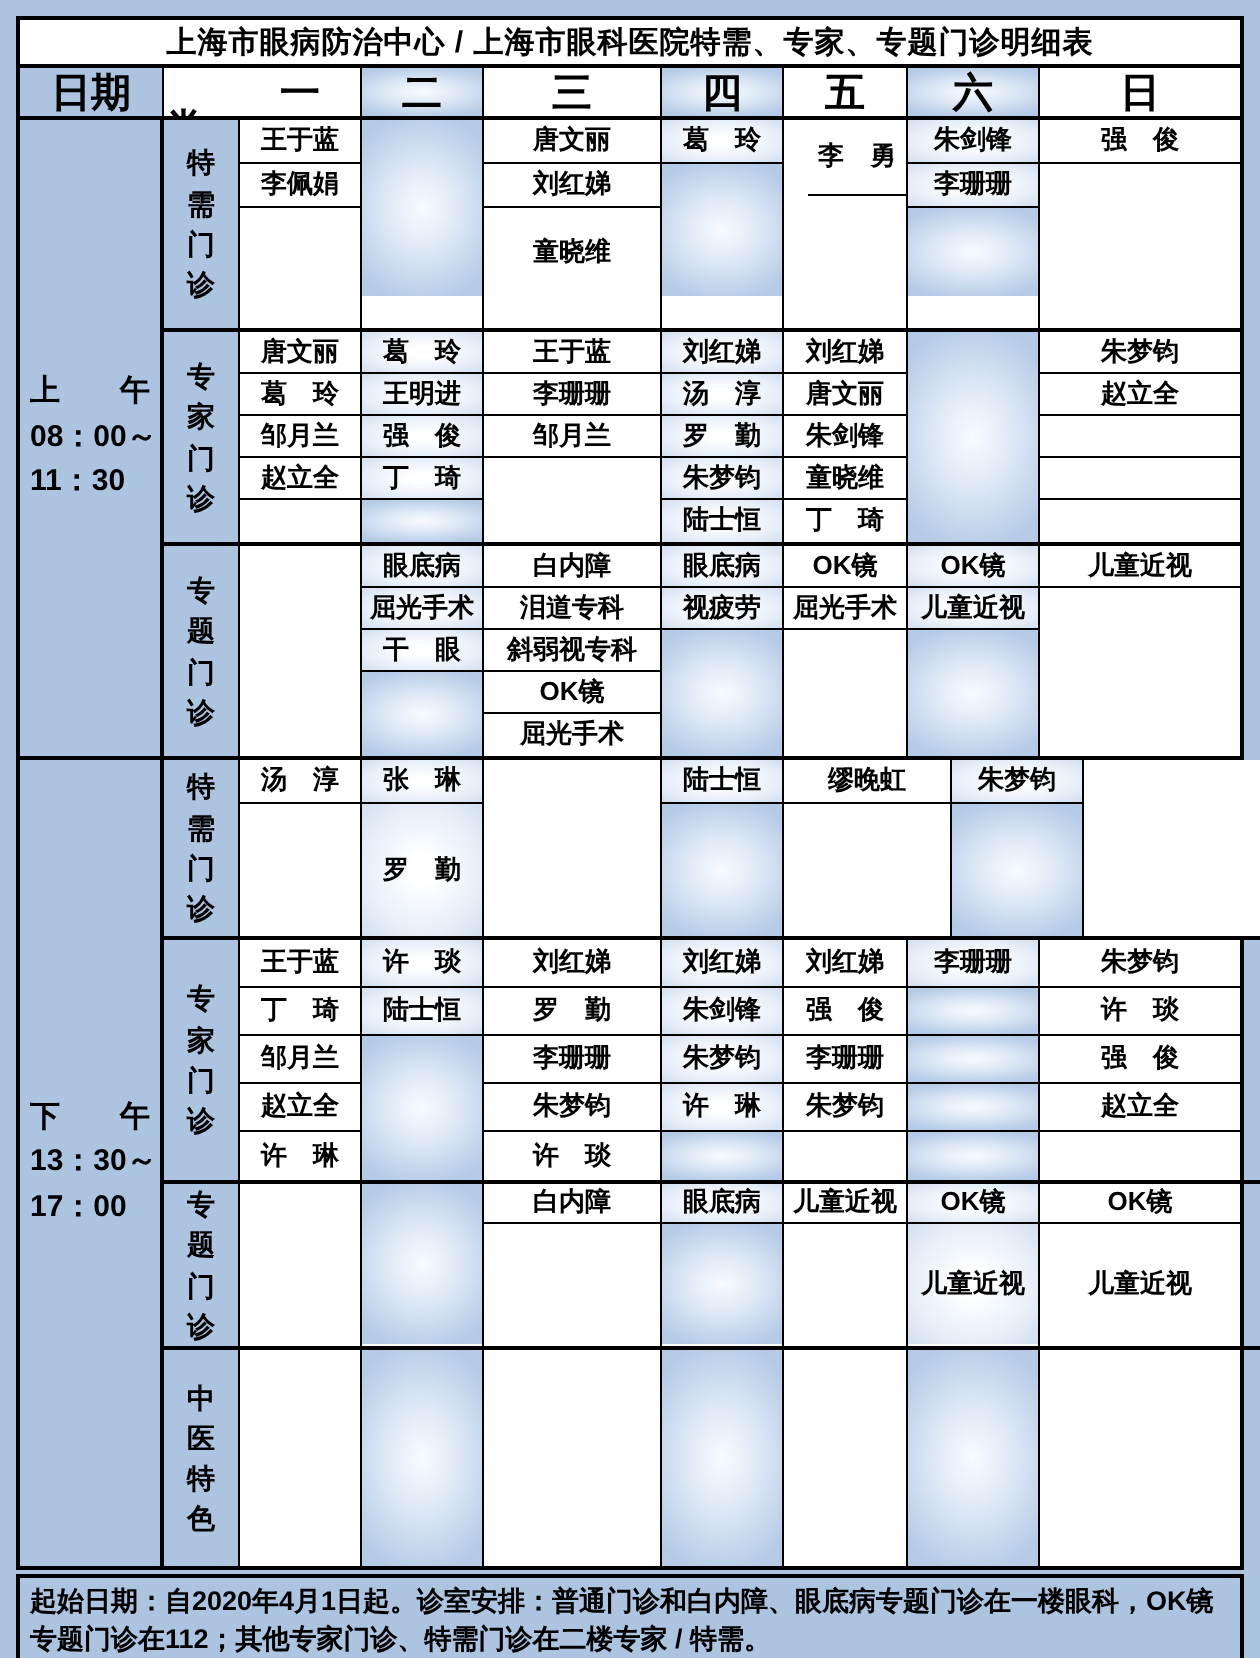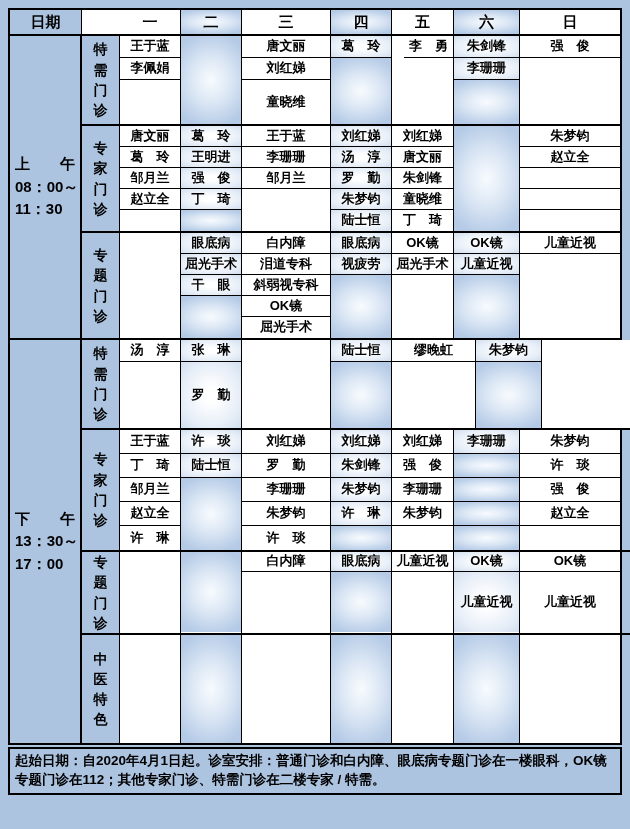--- a/index.html
+++ b/index.html
@@ -20,21 +20,21 @@
   .title-row{
     height:24px;border-bottom:2px solid #000;background:#fff;
     display:flex;align-items:center;justify-content:center;
     font-size:15px;letter-spacing:0.5px;
   }
   .header-row{
     display:flex;height:26px;border-bottom:2px solid #000;
   }
   .hcell{
     display:flex;align-items:center;justify-content:center;
-    font-size:15px;border-right:1px solid #000;
+    font-size:20px;border-right:1px solid #000;
   }
   .hcell:last-child{border-right:none;}
   .solidblue{background:#adc4e1;}
   .fblue{background:radial-gradient(ellipse 70% 55% at center,#f8fbfe 0%,#dde8f5 45%,#b4cae6 100%);}
   .tblue{background:radial-gradient(ellipse at center,#ffffff 15%,#e8eff8 65%,#d2dfef 100%);}
   .fwhite{background:#fff;}
   .period{display:flex;border-bottom:2px solid #000;}
   .period:last-child{border-bottom:none;}
   .date-cell{
     width:72px;flex:none;background:#adc4e1;border-right:2px solid #000;
@@ -58,20 +58,21 @@
   .bb{border-bottom:1.5px solid #000;}
   .footer{
     width:614px;margin-top:2px;border:2px solid #000;background:#adc4e1;
     font-size:13.5px;line-height:1.4;padding:3px 5px;
   }
 </style>
 </head>
 <body>
 
 <div class="table">
+  <div class="title-row">上海市眼病防治中心 / 上海市眼科医院特需、专家、专题门诊明细表</div>
   <div class="header-row" id="header-row">
       <div class="hcell solidblue" style="width: 72px;">日期</div>
       <div class="hcell solidblue" style="width: 38px; margin-top: 44px;">类别</div>
       <div class="hcell fwhite" style="width: 61px;">一</div>
       <div class="hcell fblue" style="width: 61px;">二</div>
       <div class="hcell fwhite" style="width: 89px;">三</div>
       <div class="hcell fblue" style="width: 61px;">四</div>
       <div class="hcell fwhite" style="width: 62px;">五</div>
       <div class="hcell fblue" style="width: 66px;">六</div>
       <div class="hcell fwhite" style="width: 100px;">日</div>
@@ -98,21 +99,21 @@
             <div class="day-cell" style="width: 89px;">
               <div class="entry bb fwhite" style="height: 22px;">唐文丽</div>
               <div class="entry bb fwhite" style="height: 22px;">刘红娣</div>
               <div class="entry fwhite" style="height: 44px;">童晓维</div>
             </div>
             <div class="day-cell" style="width: 61px;">
               <div class="entry bb tblue" style="height: 22px;">葛　玲</div>
               <div class="entry fblue" style="height: 66px;"></div>
             </div>
             <div class="day-cell" style="width: 62px;">
-              <div class="entry bb fwhite" style="height: 22px; margin-left: 12px;">李　勇</div>
+              <div class="entry bb fwhite" style="height: 38px; margin-left: 12px;">李　勇</div>
               <div class="entry fwhite" style="height: 66px;"></div>
             </div>
             <div class="day-cell" style="width: 66px;">
               <div class="entry bb tblue" style="height: 22px;">朱剑锋</div>
               <div class="entry bb tblue" style="height: 22px;">李珊珊</div>
               <div class="entry fblue" style="height: 44px;"></div>
             </div>
             <div class="day-cell" style="width: 100px;">
               <div class="entry bb fwhite" style="height: 22px;">强　俊</div>
               <div class="entry fwhite" style="height: 44px;"></div>

